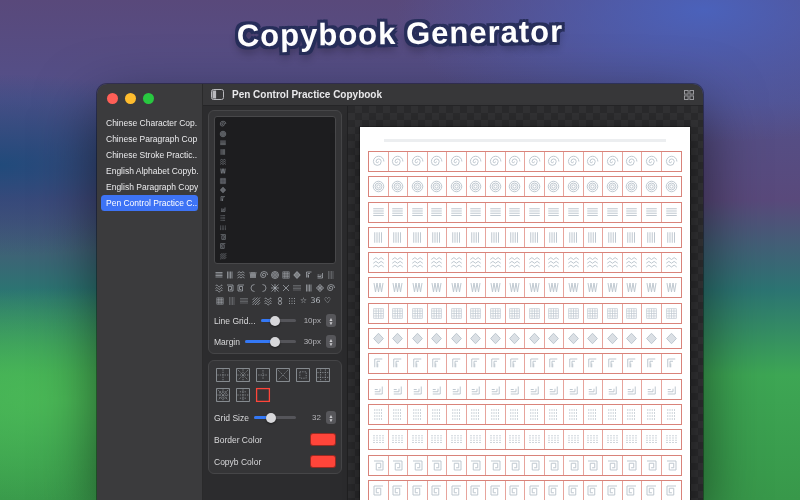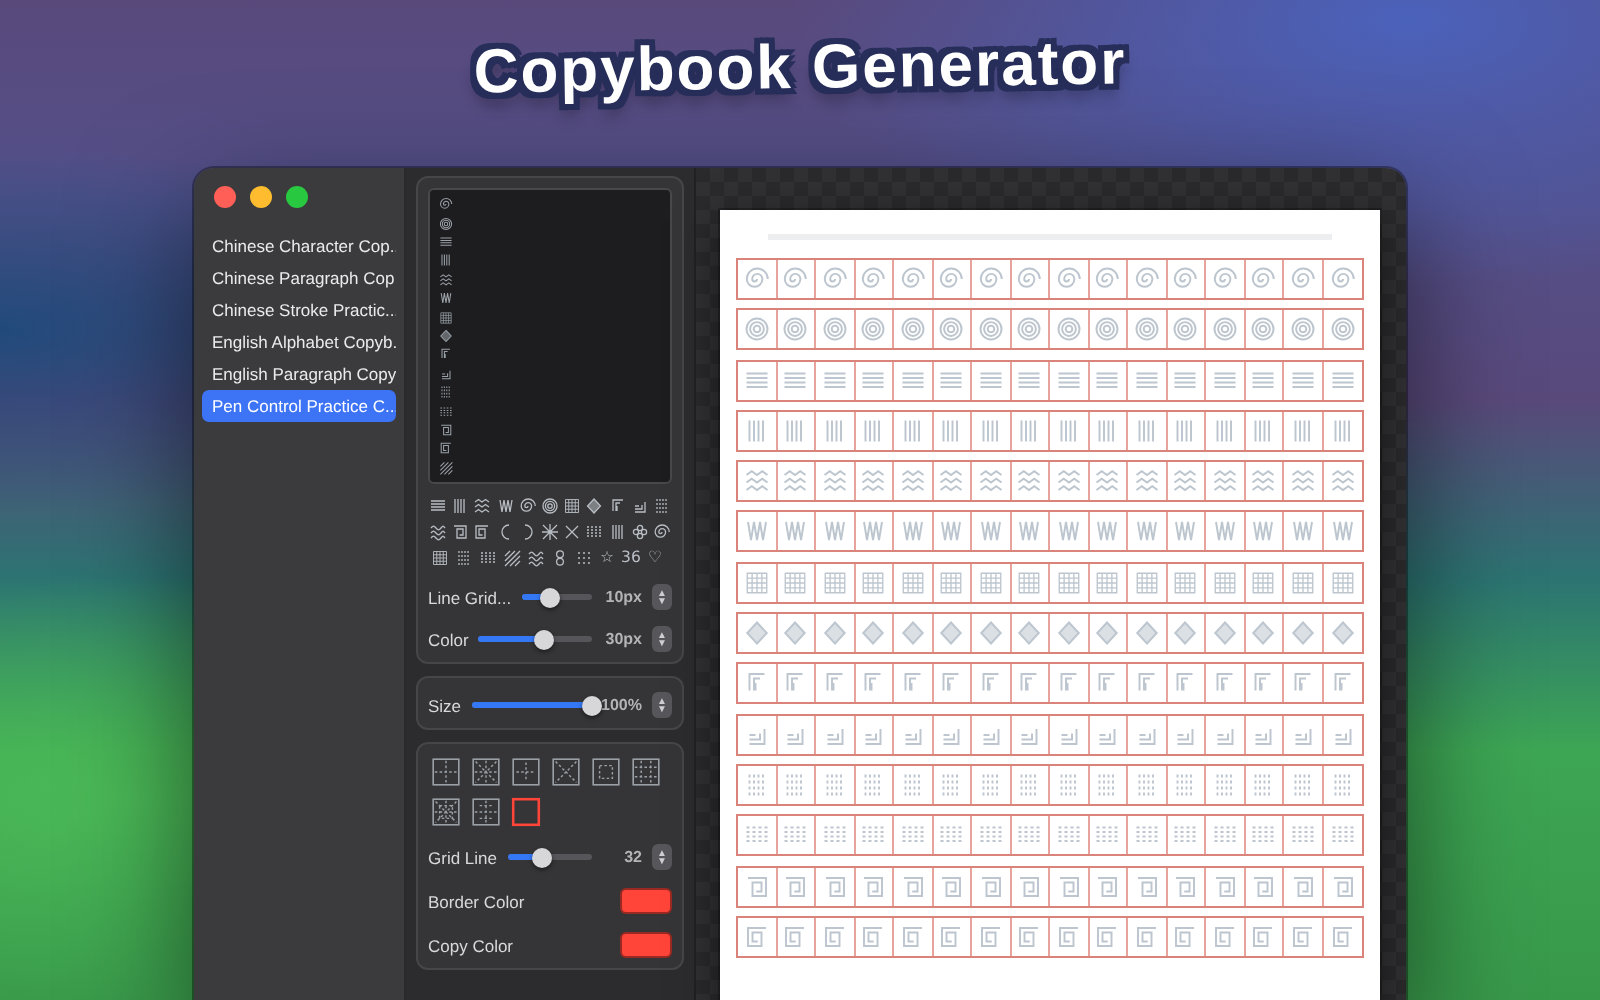--- a/index.html
+++ b/index.html
@@ -58,21 +58,21 @@
   .palette { margin-top:5px; }
   .prow-pal { display:flex; gap:1px; margin-top:2px; align-items:center; }
   .pal-btn { width:11px; height:11px; display:flex; align-items:center; justify-content:center; }
 
   .slider-row { display:flex; align-items:center; margin-top:8px; gap:5px; }
   .slabel { font-size:8.5px; color:#d9d9db; white-space:nowrap; flex:none; }
   .track { flex:1; height:3px; background:#55555a; border-radius:2px; position:relative; }
   .fill { position:absolute; left:0; top:0; bottom:0; background:#3478f6; border-radius:2px; }
   .knob { position:absolute; top:50%; width:10px; height:10px; border-radius:50%;
     background:#d7d7da; box-shadow:0 1px 2px rgba(0,0,0,.5); transform:translate(-50%,-50%); }
-  .sval { font-size:8px; color:#b4b4b8; flex:none; min-width:20px; text-align:right;font-weight:bold; }
+  .sval { font-size:8px; color:#b4b4b8; flex:none; min-width:20px; text-align:right; }
   .stepper { flex:none; width:10px; height:13px; background:#57575b; border-radius:3px;
     display:flex; flex-direction:column; align-items:center; justify-content:center;
     color:#cfcfd2; font-size:5px; line-height:4px; }
 
   .gstyles { display:flex; flex-wrap:wrap; gap:3px; }
   .gs-btn { width:17px; height:17px; display:flex; align-items:center; justify-content:center; }
 
   .color-row { display:flex; align-items:center; justify-content:space-between; margin-top:9px; }
   .swatch { width:26px; height:13px; border-radius:3px; border:1px solid rgba(0,0,0,.4); }
 
@@ -107,20 +107,38 @@
           <div class="side-item">Chinese Character Cop...</div>
           <div class="side-item">Chinese Paragraph Cop...</div>
           <div class="side-item">Chinese Stroke Practic...</div>
           <div class="side-item">English Alphabet Copyb...</div>
           <div class="side-item">English Paragraph Copy...</div>
           <div class="side-item sel">Pen Control Practice C...</div>
         </div>
     </div>
 
     <div class="main">
+      <div class="titlebar">
+        <span class="tb-icon">
+          <svg width="13" height="11" viewBox="0 0 13 11">
+              <rect x="0.5" y="0.5" width="12" height="10" rx="2" fill="none" stroke="#b9b9bd"></rect>
+              <rect x="1.5" y="1.5" width="3.6" height="8" fill="#b9b9bd"></rect>
+            </svg>
+        </span>
+        <span class="tb-title">Pen Control Practice Copybook</span>
+        <span class="tb-spacer"></span>
+        <span class="tb-right">
+          <svg width="10" height="10" viewBox="0 0 10 10" fill="none" stroke="#9a9a9e">
+              <rect x="0.5" y="0.5" width="3.6" height="3.6"></rect>
+              <rect x="5.9" y="0.5" width="3.6" height="3.6"></rect>
+              <rect x="0.5" y="5.9" width="3.6" height="3.6"></rect>
+              <rect x="5.9" y="5.9" width="3.6" height="3.6"></rect>
+            </svg>
+        </span>
+      </div>
 
       <div class="content">
 
         <div class="settings">
 
           <div class="card">
             <div class="editor" id="glyph-editor">
                 <div class="eg">
                   <svg viewBox="0 0 20 20" width="8" height="8">
                     <path d="M10 10a1.6 1.6 0 1 1-3.2 0a3.4 3.4 0 1 1 6.8 0a5.2 5.2 0 1 1-10.4 0a7 7 0 1 1 14 0" stroke="#9aa1a8" stroke-width="1.3" fill="none"></path>
@@ -381,47 +399,33 @@
                   <div class="fill" style="width: 42%;"></div>
                   <div class="knob" style="left: 42%;"></div>
                 </div>
               <span class="sval">10px</span>
               <span class="stepper">
                   <span>▲</span>
                   <span>▼</span>
                 </span>
             </div>
             <div class="slider-row">
-              <span class="slabel">Color</span>
+              <span class="slabel">Margin</span>
               <div class="track">
                   <div class="fill" style="width: 58%;"></div>
                   <div class="knob" style="left: 58%;"></div>
                 </div>
               <span class="sval">30px</span>
               <span class="stepper">
                   <span>▲</span>
                   <span>▼</span>
                 </span>
             </div>
           </div>
 
-          <div class="card">
-            <div class="slider-row" style="margin-top:2px">
-              <span class="slabel">Size</span>
-              <div class="track">
-                  <div class="fill" style="width: 100%;"></div>
-                  <div class="knob" style="left: 100%;"></div>
-                </div>
-              <span class="sval">100%</span>
-              <span class="stepper">
-                  <span>▲</span>
-                  <span>▼</span>
-                </span>
-            </div>
-          </div>
 
           <div class="card">
             <div class="gstyles" id="grid-styles">
                 <div class="gs-btn">
                   <svg viewBox="0 0 20 20" width="16" height="16">
                     <rect x="2" y="2" width="16" height="16" fill="none" stroke="#9aa0a6" stroke-width="1"></rect>
                     <path d="M10 3v14M3 10h14" stroke="#9aa0a6" stroke-width="0.9" fill="none" stroke-dasharray="1.6 1.4"></path>
                   </svg>
                 </div>
                 <div class="gs-btn">
@@ -466,37 +470,37 @@
                     <path d="M10 3v14M3 10h14M6 6h8M6 14h8" stroke="#9aa0a6" stroke-width="0.9" fill="none" stroke-dasharray="1.6 1.4"></path>
                   </svg>
                 </div>
                 <div class="gs-btn">
                   <svg viewBox="0 0 20 20" width="16" height="16">
                     <rect x="2" y="2" width="16" height="16" fill="none" stroke="#ff453a" stroke-width="1.6"></rect>
                   </svg>
                 </div>
               </div>
             <div class="slider-row">
-              <span class="slabel">Grid Line</span>
+              <span class="slabel">Grid Size</span>
               <div class="track">
                   <div class="fill" style="width: 40%;"></div>
                   <div class="knob" style="left: 40%;"></div>
                 </div>
               <span class="sval">32</span>
               <span class="stepper">
                   <span>▲</span>
                   <span>▼</span>
                 </span>
             </div>
             <div class="color-row">
               <span class="slabel">Border Color</span>
               <span class="swatch" id="swatch-border" style="background: rgb(255, 69, 58);"></span>
             </div>
             <div class="color-row">
-              <span class="slabel">Copy Color</span>
+              <span class="slabel">Copyb Color</span>
               <span class="swatch" id="swatch-line" style="background: rgb(255, 69, 58);"></span>
             </div>
           </div>
 
         </div>
 
         <div class="preview">
           <div class="page" id="page">
             <div class="page-hdr"></div>
           <div class="prow" style="border-color: rgb(217, 131, 122);">

